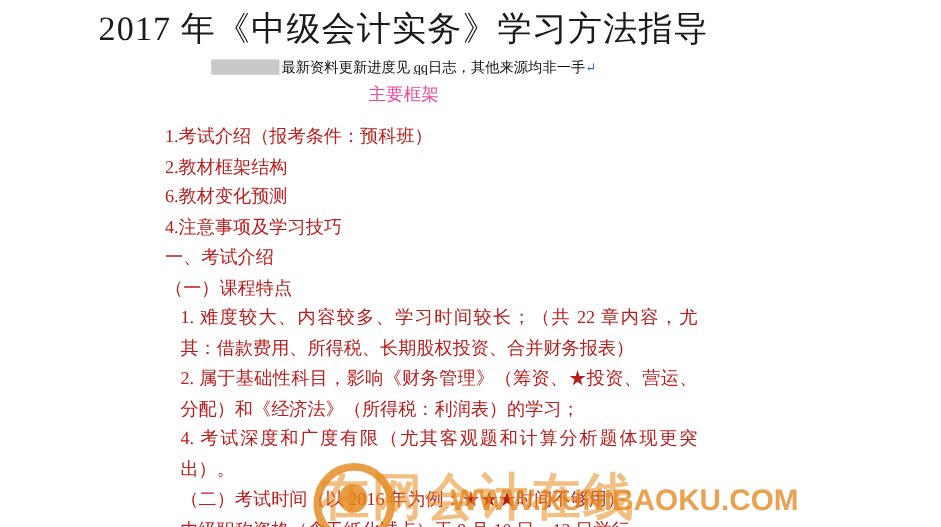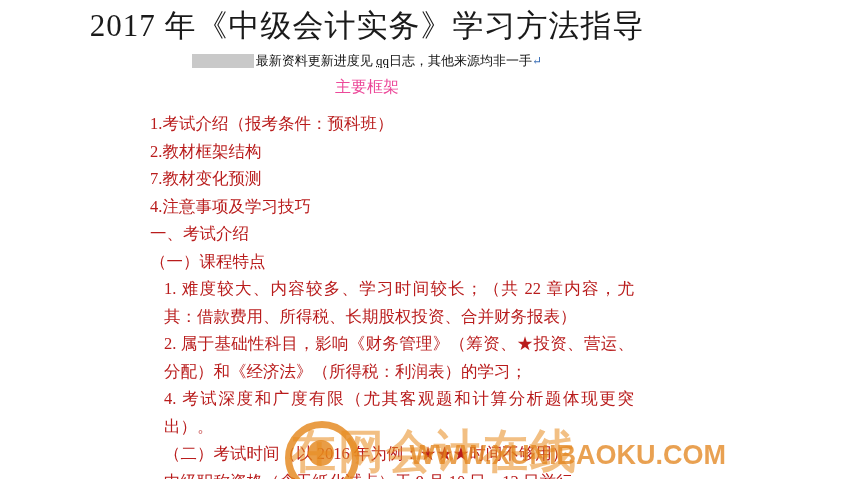--- a/index.html
+++ b/index.html
@@ -140,21 +140,21 @@
 
   <div class="subline">
     <span class="redact"></span><span>最新资料更新进度见 </span><span class="qq">qq</span><span>日志，其他来源均非一手</span><span class="pilcrow">↵</span>
   </div>
 
   <div class="frame-heading">主要框架</div>
 
   <div class="body-block">
     <div class="line">1.考试介绍（报考条件：预科班）</div>
     <div class="line">2.教材框架结构</div>
-    <div class="line">7.教材变化预测</div>
+    <div class="line">6.教材变化预测</div>
     <div class="line">4.注意事项及学习技巧</div>
     <div class="line">一、考试介绍</div>
     <div class="line">（一）课程特点</div>
     <div class="line indent-hang">1. 难度较大、内容较多、学习时间较长；（共 22 章内容，尤其：借款费用、所得税、长期股权投资、合并财务报表）</div>
     <div class="line indent-hang">2. 属于基础性科目，影响《财务管理》（筹资、★投资、营运、分配）和《经济法》（所得税：利润表）的学习；</div>
     <div class="line indent-hang">4. 考试深度和广度有限（尤其客观题和计算分析题体现更突出）。</div>
     <div class="line indent-hang">（二）考试时间（以 2016 年为例：★★★时间不够用）</div>
     <div class="line indent-hang">中级职称资格（含无纸化试点）于 9 月 10 日—12 日举行</div>
 
   </div>

